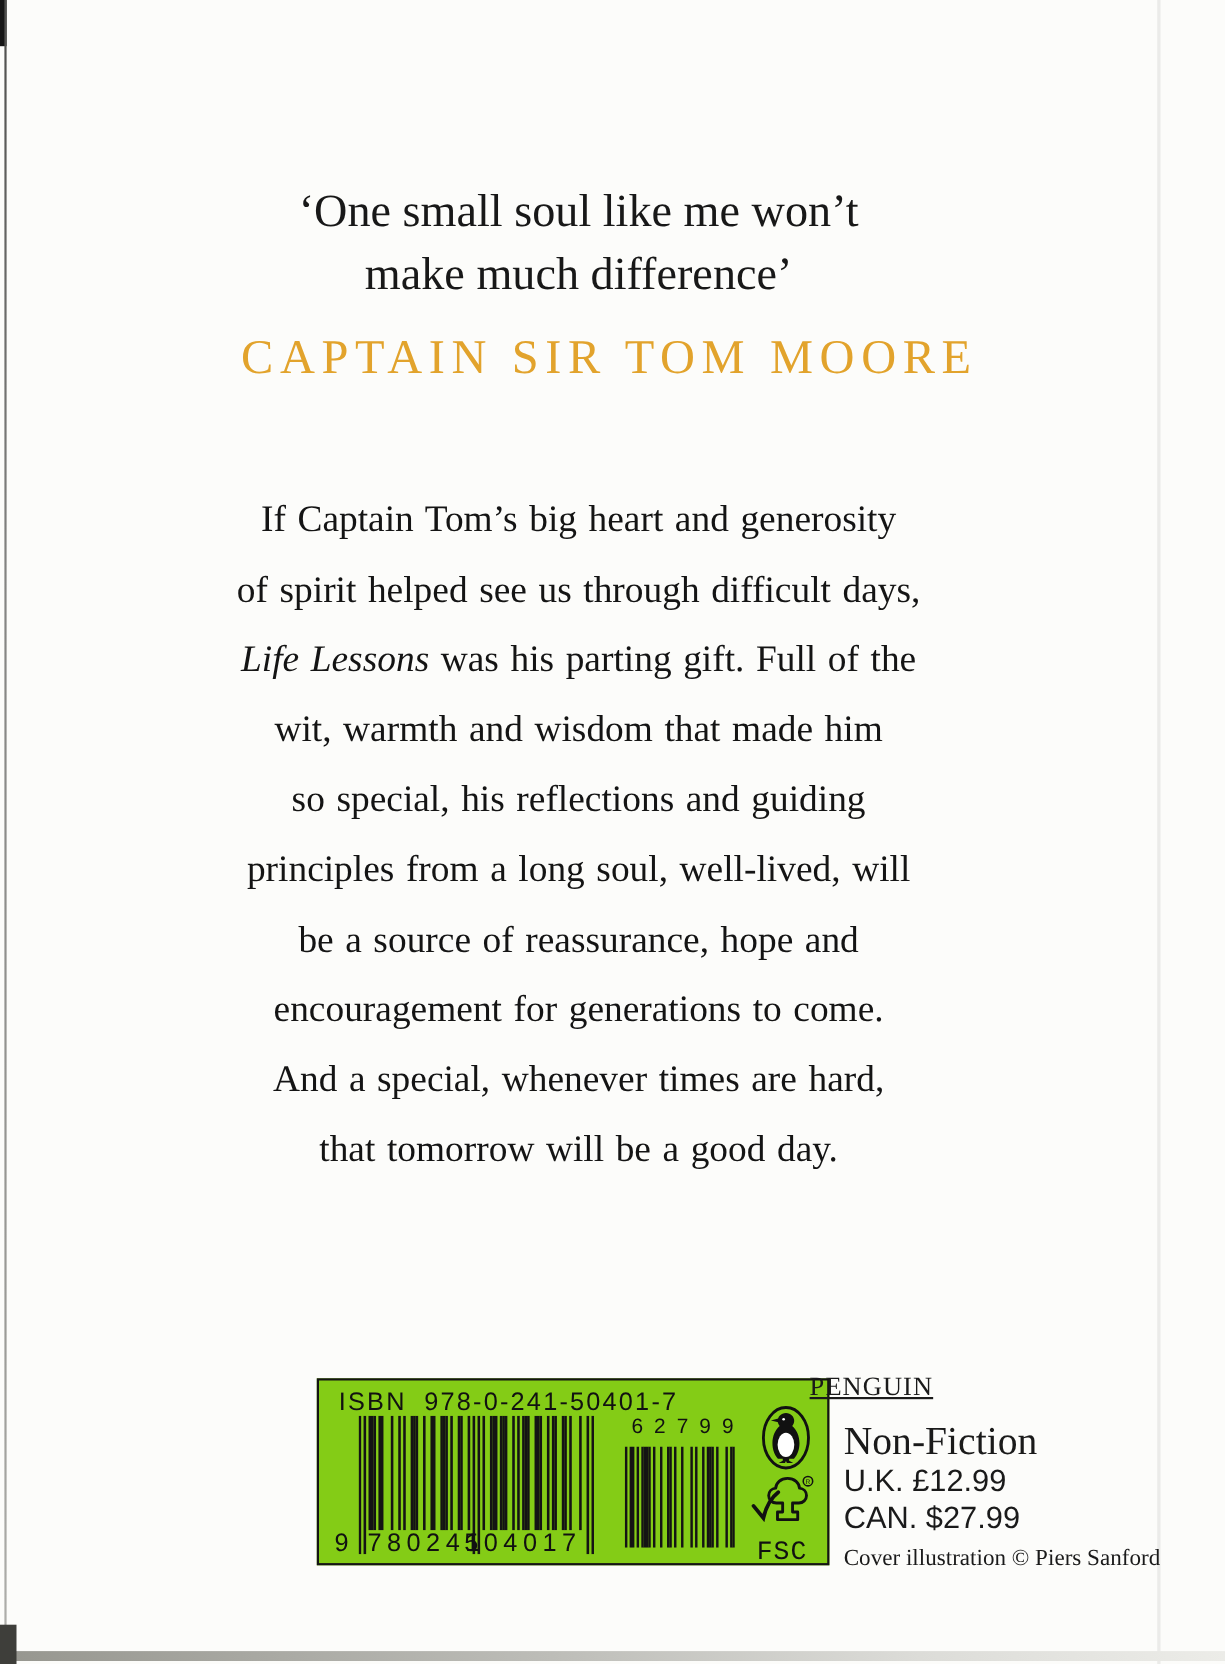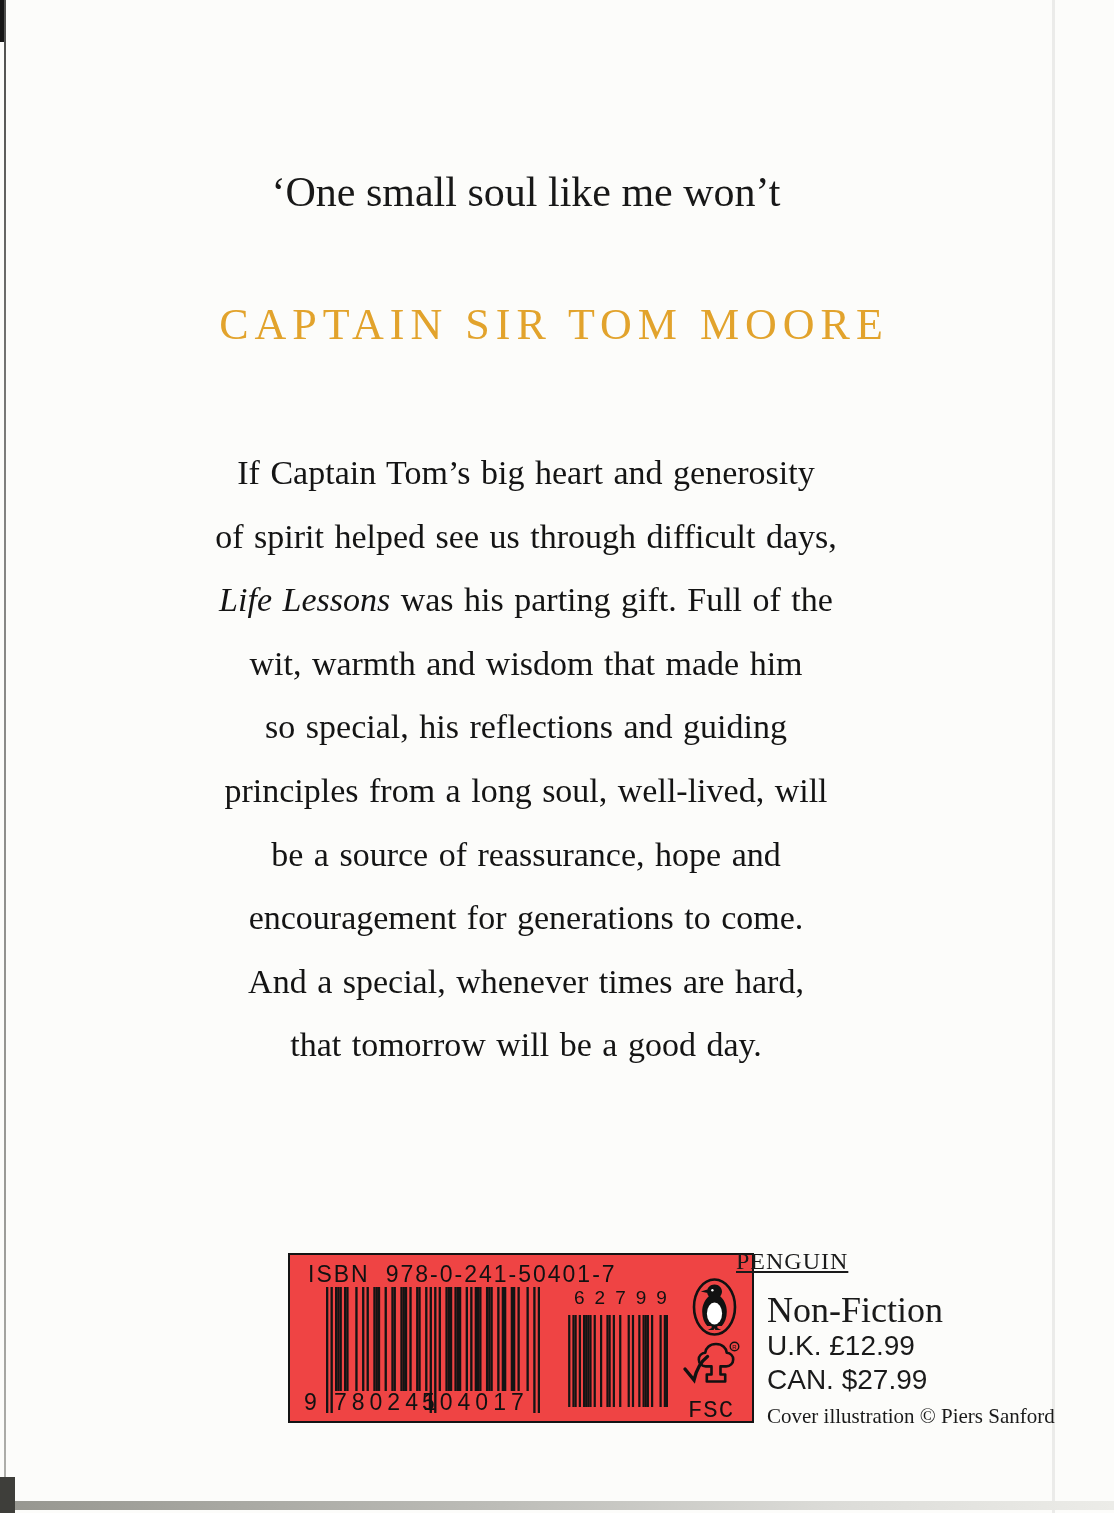--- a/index.html
+++ b/index.html
@@ -23,21 +23,21 @@
 
   
   .col{position:absolute;left:0;width:1052px;text-align:center;}
   .quote{top:163px;font-size:42px;line-height:58px;color:#181818;}
   .author{top:299px;font-size:44px;letter-spacing:6px;color:#e2a32c;margin-left:28px;}
   .blurb{top:441px;font-size:34px;line-height:63.6px;color:#141414;word-spacing:2px;}
   .blurb .it{font-style:italic;}
 
   
   .barcode-box{position:absolute;left:288px;top:1253px;width:466px;height:170px;
-    background:#ef4444;border:2px solid #141414;box-sizing:border-box;}
+    background:#84cc16;border:2px solid #141414;box-sizing:border-box;}
   .barcode-box *{box-sizing:border-box;}
   .isbn-row{position:absolute;left:18px;top:6px;font-family:"Liberation Sans",sans-serif;
     font-size:23px;letter-spacing:2px;color:#111;white-space:nowrap;}
   .isbn-row .pfx{margin-right:16px;}
   .ean-main{position:absolute;left:36px;top:32px;}
   .ean-digit{position:absolute;font-family:"Liberation Sans",sans-serif;font-size:23px;color:#111;}
   .lead9{left:14px;top:134px;}
   .dg1{left:44px;top:134px;width:72px;text-align:center;letter-spacing:5px;}
   .dg2{left:132px;top:134px;width:96px;text-align:center;letter-spacing:5px;}
   .addon-digits{position:absolute;left:274px;top:32px;width:106px;text-align:center;
@@ -62,20 +62,21 @@
 <div class="page">
 
   <div class="edge-top-notch"></div>
   <div class="edge-left-line"></div>
   <div class="crease-line"></div>
   <div class="bottom-strip"></div>
   <div class="corner-dark"></div>
 
   <div class="col quote">
     <div>‘One small soul like me won’t</div>
+    <div>make much difference’</div>
   </div>
 
   <div class="col author">CAPTAIN SIR TOM MOORE</div>
 
   <div class="col blurb">
     <div><span class="it"></span><span>If Captain Tom’s big heart and generosity</span></div>
     <div><span class="it"></span><span>of spirit helped see us through difficult days,</span></div>
     <div><span class="it">Life Lessons</span><span> was his parting gift. Full of the</span></div>
     <div><span class="it"></span><span>wit, warmth and wisdom that made him</span></div>
     <div><span class="it"></span><span>so special, his reflections and guiding</span></div>

